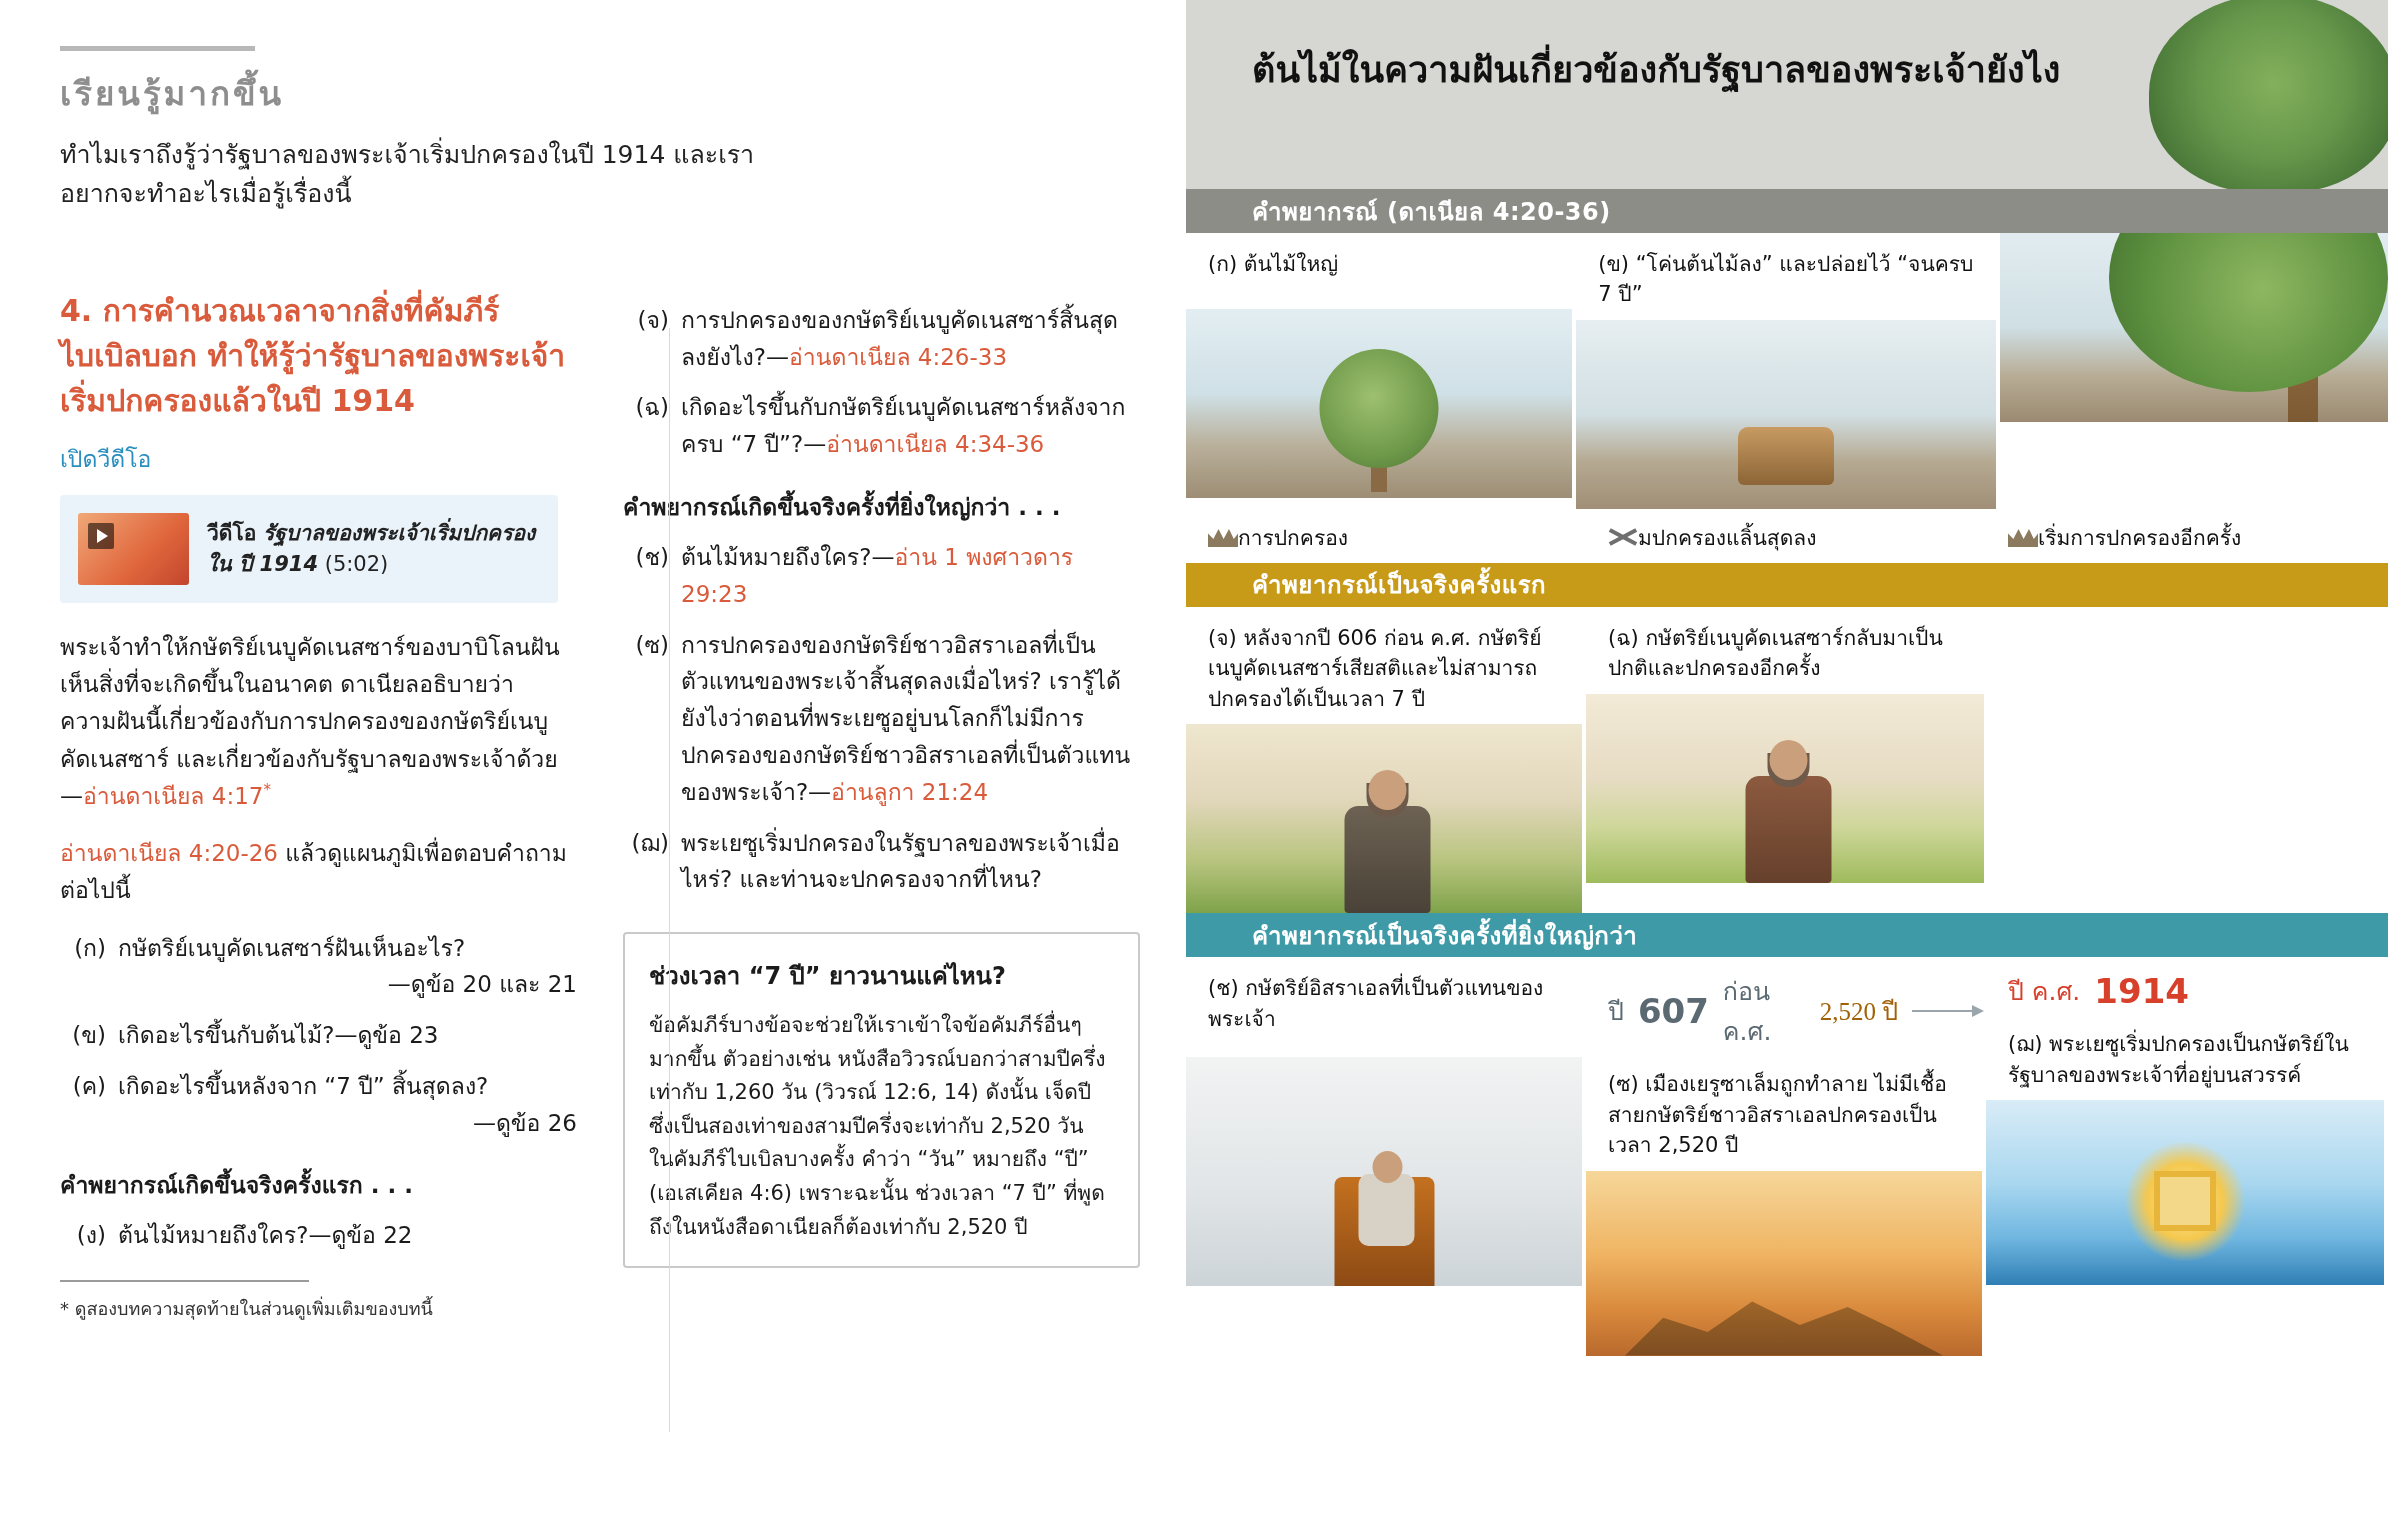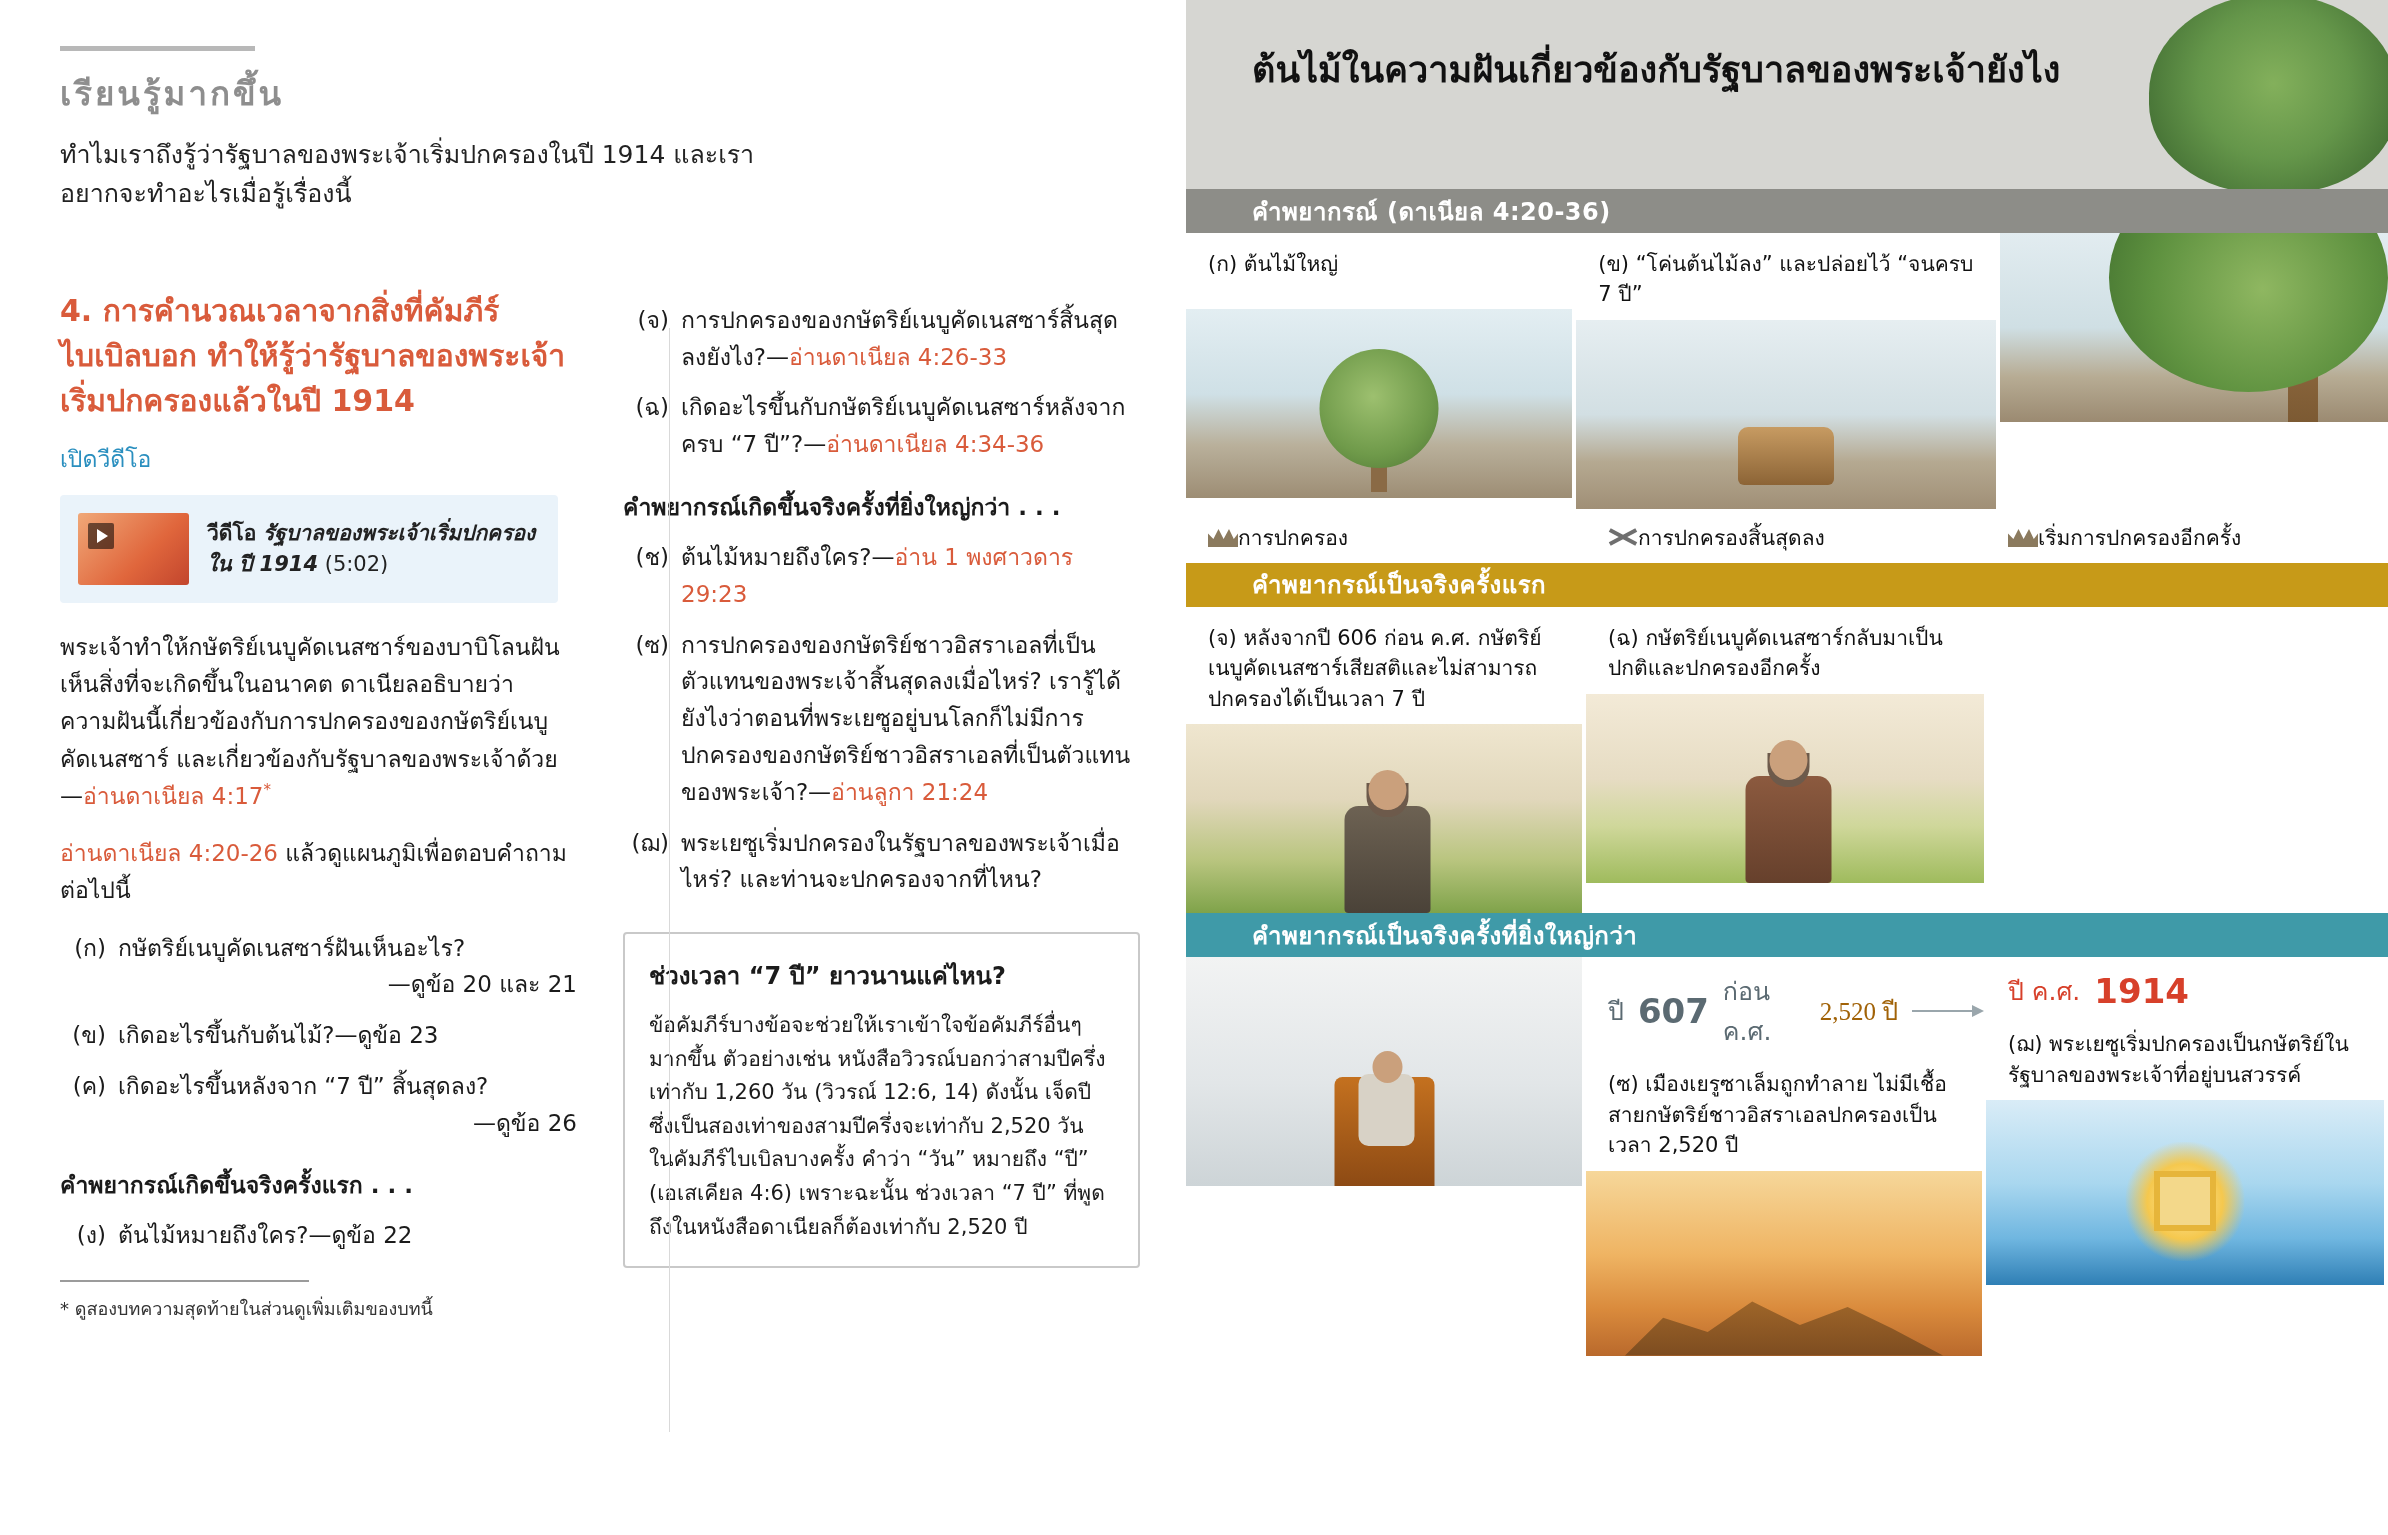--- a/index.html
+++ b/index.html
@@ -320,21 +320,21 @@
       </div>
     </div>
 
     <div class="footrow">
       <div class="foot-cell" style="width:400px">
         <span class="icon-crown"></span>
         <span>การปกครอง</span>
       </div>
       <div class="foot-cell" style="width:400px">
         <span class="icon-x"></span>
-        <span>การปกครองสิ้นสุดลง</span>
+        <span>มปกครองแลิ้นสุดลง</span>
       </div>
       <div class="foot-cell" style="width:398px">
         <span class="icon-crown"></span>
         <span>เริ่มการปกครองอีกครั้ง</span>
       </div>
     </div>
 
     <div class="band gold">คำพยากรณ์เป็นจริงครั้งแรก</div>
 
     <div class="grid3">
@@ -363,20 +363,24 @@
             <div class="p-head"></div>
           </div>
         </div>
       </div>
     </div>
 
     <div class="band teal">คำพยากรณ์เป็นจริงครั้งที่ยิ่งใหญ่กว่า</div>
 
     <div class="grid3">
       <div class="cell" style="width:400px">
+        <div class="cell-cap" style="min-height:100px">
+          <span class="lead">(ช)</span>
+          <span>กษัตริย์อิสราเอลที่เป็นตัวแทนของพระเจ้า</span>
+        </div>
         <div class="art throne" style="height:229px">
           <div class="throne-fig">
             <div class="throne-seat"></div>
             <div class="throne-body"></div>
             <div class="throne-head"></div>
           </div>
         </div>
       </div>
       <div class="cell" style="width:400px">
         <div class="yearline">

